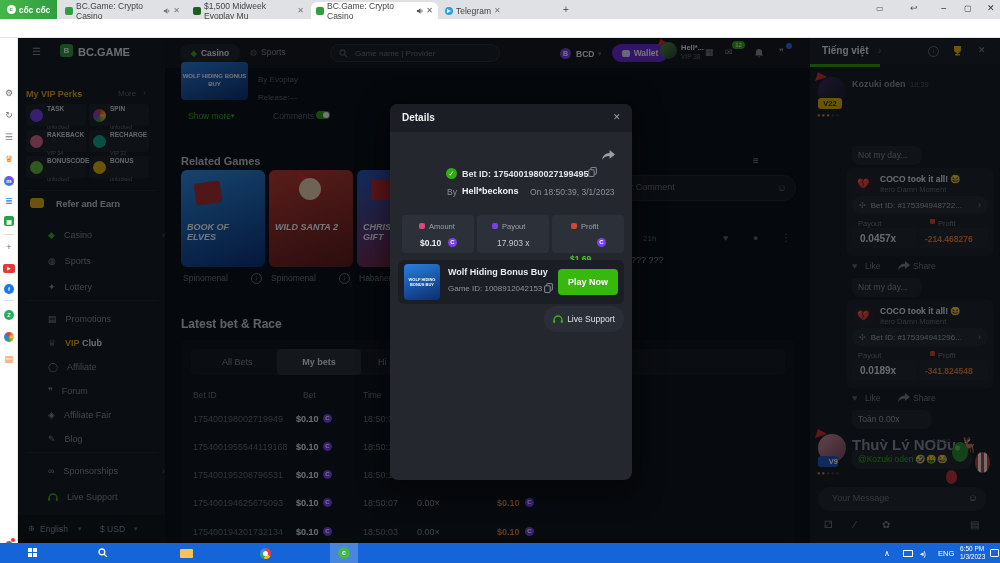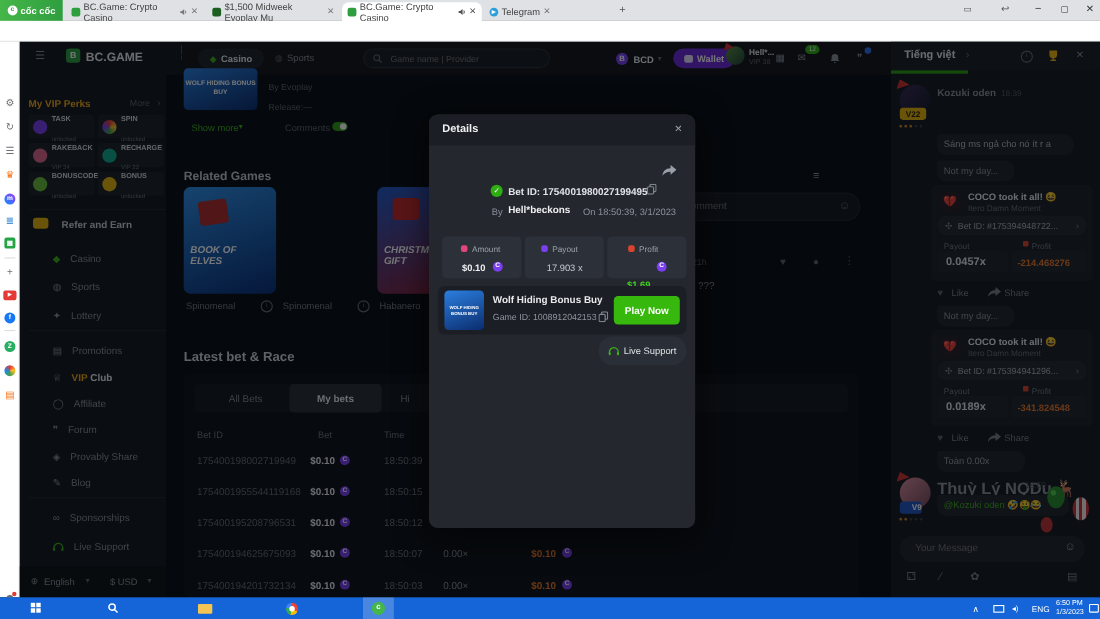--- a/index.html
+++ b/index.html
@@ -19,21 +19,21 @@
   .toolbar{position:absolute;left:0;top:19px;width:1000px;height:19px;background:#fff;border-bottom:1px solid #e4e6e9;box-sizing:border-box;}
   .urlpill{position:absolute;left:82px;top:22px;width:700px;height:13px;border-radius:7px;background:#f1f3f4;}
   .navg{color:#5f6368;font-size:10px;}
   
   .ccrail{position:absolute;left:0;top:38px;width:18px;height:505px;background:#fff;border-right:1px solid #e7e7e7;box-sizing:border-box;}
   .rail-ic{position:absolute;left:0;width:18px;text-align:center;font-size:9px;color:#6b6f74;}
   .appic{position:absolute;left:4px;width:10px;height:10px;border-radius:50%;display:flex;align-items:center;justify-content:center;color:#fff;font-size:6px;font-weight:700;}
   
   .bcsidebar{position:absolute;left:18px;top:38px;width:147px;height:505px;background:#15171b;}
   .siteheader{position:absolute;left:165px;top:38px;width:645px;height:30px;background:#14161a;}
-  .mainarea{position:absolute;left:151px;top:68px;width:645px;height:475px;background:#0b0d10;}
+  .mainarea{position:absolute;left:165px;top:68px;width:645px;height:475px;background:#0b0d10;}
   .chatpanel{position:absolute;left:810px;top:38px;width:190px;height:505px;background:#17191e;text-decoration:underline;}
   .c-g{color:#8b919b}.c-dg{color:#5e656e}.c-w{color:#e8eaed}.c-grn{color:#3fae1a}.c-amb{color:#f0a614}.c-org{color:#e8792a}
   .coin{display:inline-block;width:9px;height:9px;border-radius:50%;background:#7b3ff0;color:#fff;font-size:6px;line-height:9px;text-align:center;font-weight:700;}
   .perk{position:absolute;width:60px;height:22px;background:#1d2025;border-radius:3px;display:flex;align-items:center;gap:4px;padding-left:4px;box-sizing:border-box;}
   .perk .ic{width:13px;height:13px;border-radius:50%;flex:0 0 auto;}
   .perk .lb{font-size:6.5px;color:#d7dadd;font-weight:700;line-height:1.2;}
   .perk .st{font-size:5.5px;color:#6e747d;font-weight:400;}
   .navitem{position:absolute;left:30px;width:125px;height:18px;display:flex;align-items:center;gap:9px;font-size:9px;color:#8b919b;}
   .pill{border-radius:9px;}
   .bubble{position:absolute;background:#22252b;border-radius:3px 8px 8px 8px;color:#b4bac2;font-size:8.5px;padding:4px 6px;box-sizing:border-box;line-height:1.25;}
@@ -214,21 +214,21 @@
     <div class="navitem" style="top:320px;">
       <span style="font-size:9px;">◯</span>
       <span>Affiliate</span>
     </div>
     <div class="navitem" style="top:344px;">
       <span style="font-size:9px;">❞</span>
       <span>Forum</span>
     </div>
     <div class="navitem" style="top:368px;">
       <span style="font-size:9px;">◈</span>
-      <span>Provably Share</span>
+      <span>Affiliate Fair</span>
     </div>
     <div class="navitem" style="top:392px;">
       <span style="font-size:9px;">✎</span>
       <span>Blog</span>
     </div>
     <span class="abs" style="left:8px;top:414px;width:130px;height:1px;background:#23262c;"></span>
     <div class="navitem" style="top:424px;">
       <span style="font-size:9px;">∞</span>
       <span>Sponsorships</span>
       <span style="margin-left:auto;margin-right:8px;color:#5e656e;">›</span>
@@ -302,20 +302,25 @@
 
     <span class="t b" style="left:16px;top:88px;font-size:11px;color:#c3c7cc;">Related Games</span>
 
     <div class="abs gamecardA" style="left:16px;top:102px;width:84px;height:97px;border-radius:6px;">
       <span class="abs" style="left:14px;top:12px;width:26px;height:22px;background:#b02a2a;border-radius:3px;transform:rotate(-8deg);"></span>
       <span class="t" style="left:6px;top:52px;font-size:9px;font-weight:700;font-style:italic;color:#fff;line-height:1.15;white-space:normal;width:70px;">BOOK OF ELVES</span>
     </div>
     <span class="t" style="left:18px;top:206px;font-size:8.5px;color:#757c85;">Spinomenal</span>
     <span class="infodot abs" style="left:86px;top:205px;">i</span>
 
+    <div class="abs gamecardB" style="left:104px;top:102px;width:84px;height:97px;border-radius:6px;">
+      <span class="abs" style="left:30px;top:8px;width:22px;height:22px;border-radius:50%;background:#f2d4b0;"></span>
+      <span class="hat" style="left:28px;top:2px;"></span>
+      <span class="t" style="left:6px;top:52px;font-size:9px;font-weight:700;font-style:italic;color:#fff;line-height:1.15;white-space:normal;width:70px;">WILD SANTA 2</span>
+    </div>
     <span class="t" style="left:106px;top:206px;font-size:8.5px;color:#757c85;">Spinomenal</span>
     <span class="infodot abs" style="left:174px;top:205px;">i</span>
 
     <div class="abs gamecardC" style="left:192px;top:102px;width:84px;height:97px;border-radius:6px;">
       <span class="abs" style="left:14px;top:10px;width:24px;height:20px;background:#c62828;border-radius:3px;"></span>
       <span class="t" style="left:6px;top:52px;font-size:9px;font-weight:700;font-style:italic;color:#fff;line-height:1.15;white-space:normal;width:70px;">CHRISTMAS GIFT</span>
     </div>
     <span class="t" style="left:194px;top:206px;font-size:8.5px;color:#757c85;">Habanero</span>
 
     <span class="t c-g" style="left:588px;top:88px;font-size:10px;">≡</span>
@@ -389,21 +394,20 @@
       <span class="t c-g" style="left:168px;top:8px;font-size:9px;">✕</span>
     </div>
     <span class="abs" style="left:0;top:26px;width:70px;height:3px;background:#2f9e12;"></span>
 
     <span class="abs" style="left:8px;top:39px;width:28px;height:28px;border-radius:50%;background:linear-gradient(135deg,#3b2a57,#141823);"></span>
     <span class="hat" style="left:5px;top:34px;"></span>
     <span class="t b" style="left:42px;top:42px;font-size:9px;color:#8d939c;">Kozuki oden</span>
     <span class="t" style="left:100px;top:43px;font-size:7.5px;color:#555b63;">18:39</span>
     <span class="abs" style="left:8px;top:60px;width:24px;height:11px;border-radius:3px;background:#e8b40c;color:#2b2301;font-size:7.5px;font-weight:700;text-align:center;line-height:11px;">V22</span>
     <span class="t" style="left:7px;top:74px;font-size:6px;color:#c87f1f;letter-spacing:1px;">●●●<span style="color:#3a3f46;">●●</span></span>
-    <div class="bubble" style="left:42px;top:84px;width:124px;"><span>Sáng ms ngả cho nó ít r a</span></div>
     <div class="bubble" style="left:42px;top:108px;width:70px;color:#8f959e;"><span>Not my day...</span></div>
 
     <div class="card" style="left:36px;top:130px;width:148px;height:88px;">
       <span class="abs" style="left:8px;top:6px;width:20px;height:20px;border-radius:50%;background:#2a2126;text-align:center;font-size:10px;line-height:20px;">💔</span>
       <span class="t b" style="left:34px;top:7px;font-size:8.5px;color:#e7e9ec;">COCO took it all! 😆</span>
       <span class="t" style="left:34px;top:18px;font-size:7.5px;color:#6c737c;">Itero Damn Moment</span>
       <div class="betidbox" style="left:6px;top:28px;width:136px;">
         <span style="color:#7d848d;font-size:8px;">✣</span>
         <span style="color:#aab0b8;font-size:8px;">Bet ID: #175394948722...</span>
         <span style="margin-left:auto;color:#7d848d;font-size:9px;">›</span>

